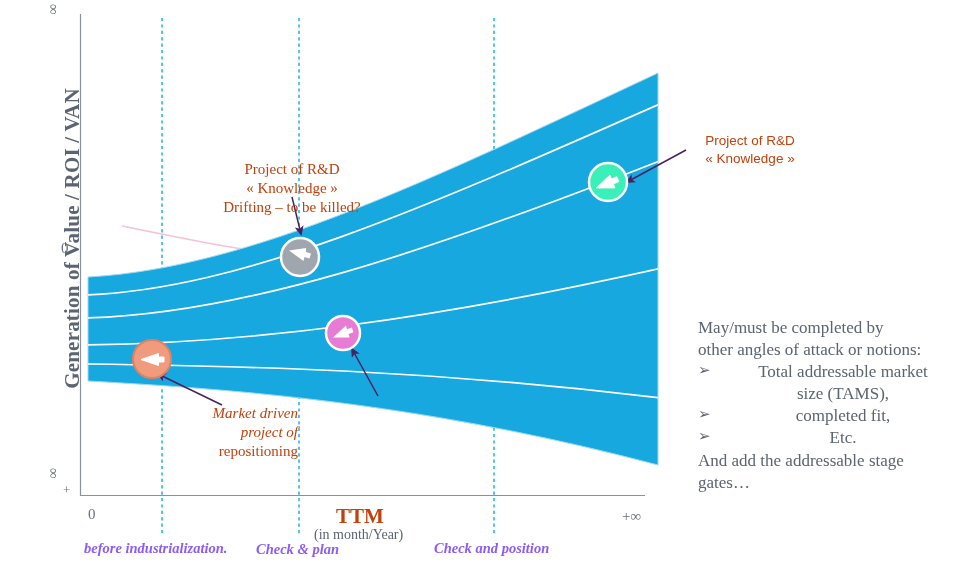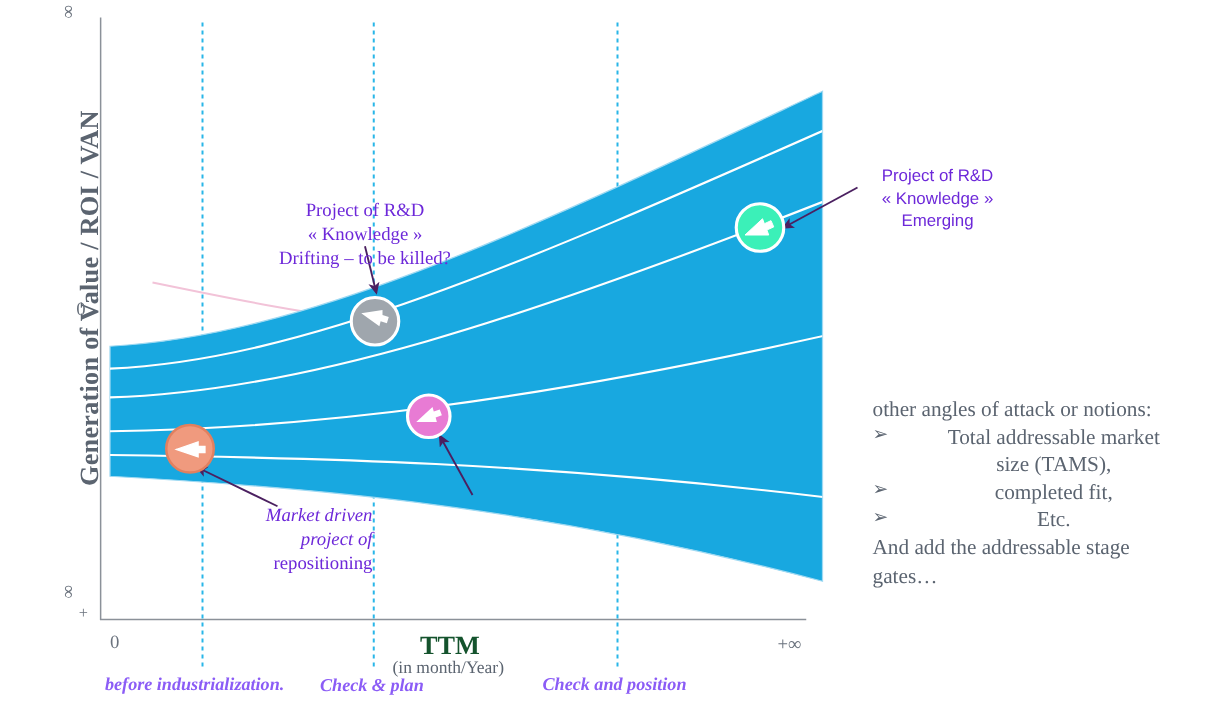--- a/index.html
+++ b/index.html
@@ -40,21 +40,21 @@
   #tick-zero-y{left:61px;top:240px;}
   #tick-bottom-inf{left:62px;top:468px;}
   #tick-bottom-plus{left:63px;top:482px;font-size:13px;}
   #tick-x-zero{left:88px;top:506px;}
   #tick-x-inf{left:622px;top:508px;font-size:15px;}
 
   
   #x-axis-title{
     position:absolute;left:336px;top:504px;
     font-family:"Liberation Serif", serif;
-    font-weight:bold;font-size:21px;color:#14532d;
+    font-weight:bold;font-size:21px;color:#c2410c;
   }
   #x-axis-sub{
     position:absolute;left:314px;top:527px;
     font-family:"Liberation Serif", serif;
     font-size:14px;color:#5b6470;text-align:center;
   }
 
   
   .gate{
     position:absolute;
@@ -62,21 +62,21 @@
     font-style:italic;font-weight:bold;
     font-size:14.5px;color:#8b5cf6;
     white-space:nowrap;
   }
   #gate-1{left:84px;top:540px;}
   #gate-2{left:256px;top:541px;}
   #gate-3{left:434px;top:540px;font-style:italic;}
 
   
   .anno{
-    position:absolute;text-align:center;color:#6d28d9;
+    position:absolute;text-align:center;color:#c2410c;
     font-family:"Liberation Serif", serif;
     line-height:1.28;
   }
   #anno-drifting{left:196px;top:160px;width:192px;font-size:15px;}
   #anno-emerging{
     left:672px;top:132px;width:156px;font-size:13.5px;
     font-family:"Liberation Sans", sans-serif;line-height:1.35;
   }
   #anno-market{left:138px;top:404px;width:160px;font-size:15px;font-style:italic;text-align:right;}
   #anno-market .plain{font-style:normal;}
@@ -185,31 +185,31 @@
 
   <div class="anno" id="anno-drifting">
     <div>Project of R&amp;D</div>
     <div>« Knowledge »</div>
     <div>Drifting – to be killed?</div>
   </div>
 
   <div class="anno" id="anno-emerging">
     <div>Project of R&amp;D</div>
     <div>« Knowledge »</div>
-    <div>Emerging</div>
   </div>
 
   <div class="anno" id="anno-market">
     <div>Market driven</div>
     <div>project of</div>
     <div class="plain">repositioning</div>
   </div>
 
 
   <div id="notes">
+    <div class="line">May/must be completed by</div>
     <div class="line">other angles of attack or notions:</div>
     <ul>
       <li>
         <span class="bullet">➢</span>
         <span class="btext">Total addressable market</span>
       </li>
       <li>
         <span class="bullet"></span>
         <span class="btext">size (TAMS),</span>
       </li>

